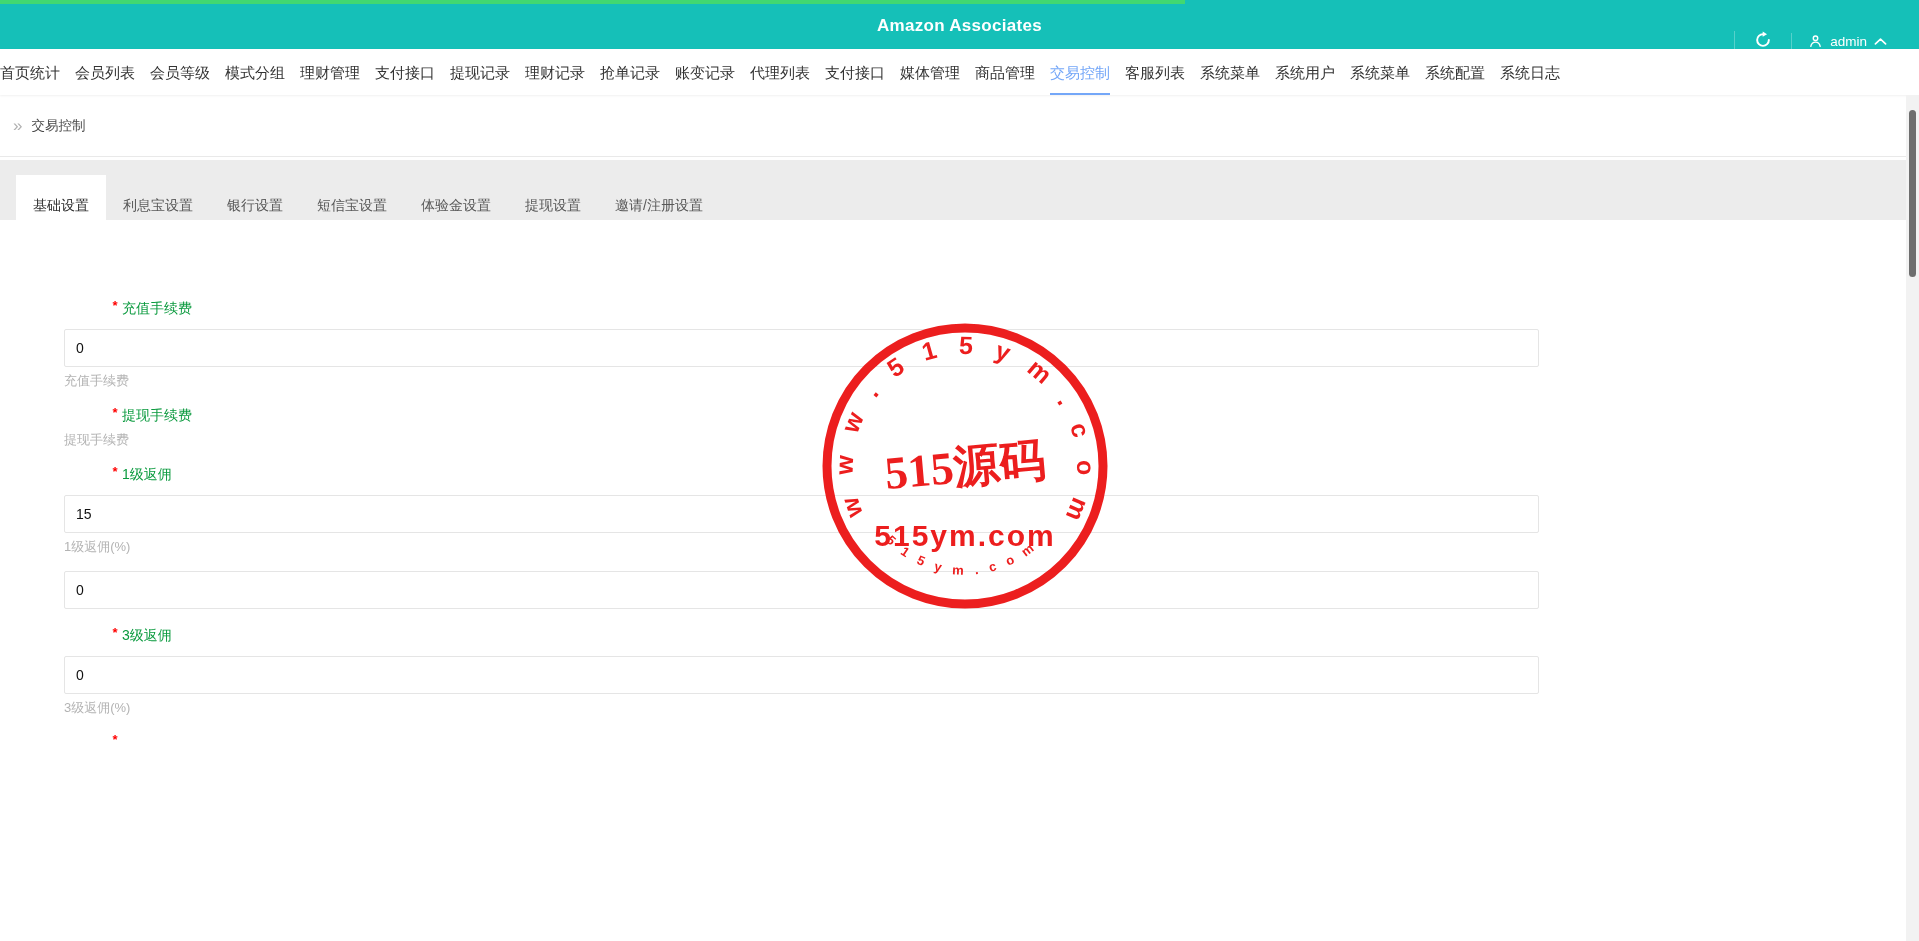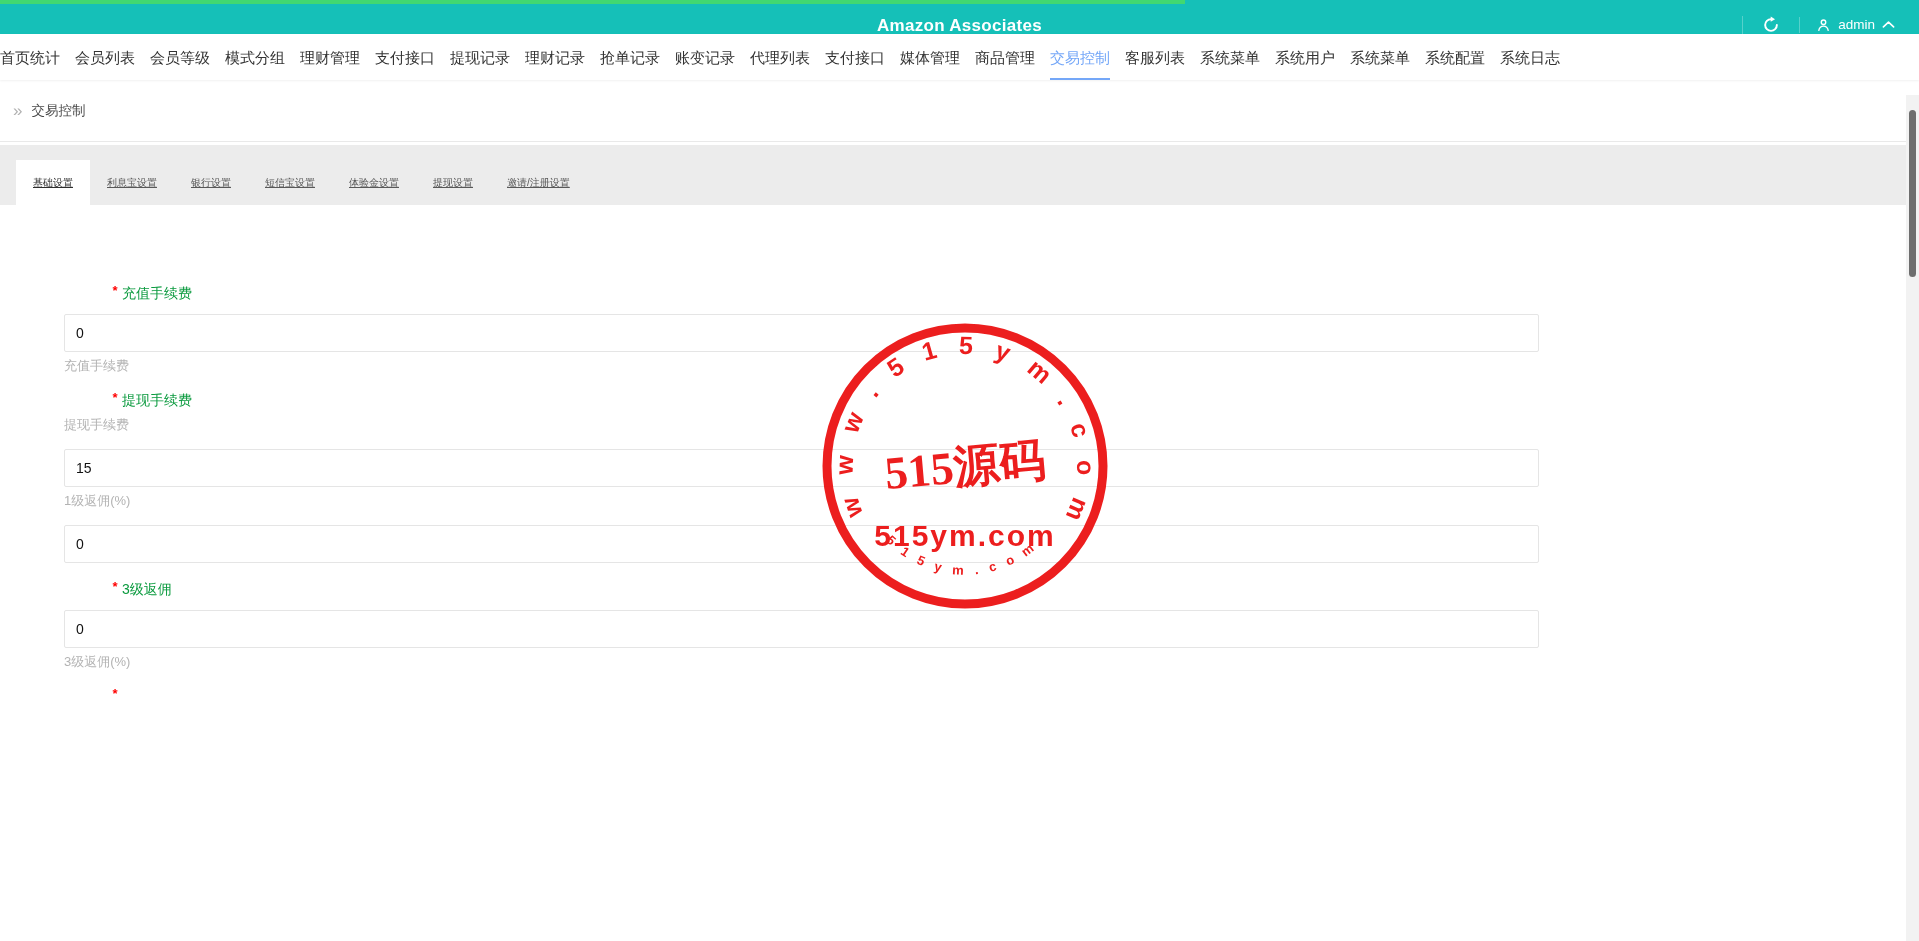--- a/index.html
+++ b/index.html
@@ -1,25 +1,25 @@
 <!DOCTYPE html>
 <html><head>
 <meta charset="utf-8">
 <style>
   * { margin:0; padding:0; box-sizing:border-box; }
   html,body { width:1919px; height:941px; overflow:hidden; background:#fff;
               font-family:"Liberation Sans","DejaVu Sans",sans-serif; }
   .page { position:relative; width:1919px; height:941px; overflow:hidden; }
 
   
-  .hdr { position:relative; height:34px; background:#15c0b8; }
+  .hdr { position:relative; height:49px; background:#15c0b8; }
   .hdr-progress { position:absolute; top:0; left:0; height:4px; width:1185px; background:#41d871; }
   .hdr-title { position:absolute; left:0; right:0; top:0; height:49px; line-height:51px;
                text-align:center; color:#fff; font-size:17px; font-weight:bold; letter-spacing:.3px; }
-  .hdr-right { position:absolute; right:4px; top:0; height:49px; display:flex; align-items:center; }
+  .hdr-right { position:absolute; right:12px; top:0; height:49px; display:flex; align-items:flex-end; }
   .hdr-btn { width:57px; display:flex; align-items:center; justify-content:center;
              border-left:1px solid rgba(255,255,255,.28); cursor:pointer; }
   .hdr-user { display:flex; align-items:center; gap:7px; padding:0 20px 0 16px;
               border-left:1px solid rgba(255,255,255,.28); color:#fff; font-size:13.5px; cursor:pointer; }
   .hdr svg { display:block; }
 
   
   .nav { height:46px; background:#fff; display:flex; align-items:stretch; gap:15px;
          box-shadow:0 1px 2px rgba(0,0,0,.06); position:relative; z-index:2; }
   .nav-item { height:46px; line-height:47px; font-size:15px; color:#333; cursor:pointer; white-space:nowrap; }
@@ -27,22 +27,22 @@
 
   
   .crumb { height:62px; display:flex; align-items:center; padding-left:13px;
            border-bottom:1px solid #e9e9e9; background:#fff; }
   .crumb-icon { color:#b0b0b0; font-size:17px; margin-right:9px; line-height:1; }
   .crumb-label { font-size:13.5px; color:#4a4a4a; }
 
   
   .tab-bar { margin-top:3px; height:60px; background:#ececec; padding:15px 0 0 16px;
              display:flex; width:1906px; }
-  .tab { height:45px; line-height:45px; padding:0 17px; font-size:10px; color:#585858;
-         cursor:pointer; white-space:nowrap;text-decoration:underline; }
+  .tab { height:45px; line-height:45px; padding:8px 17px; font-size:14px; color:#585858;
+         cursor:pointer; white-space:nowrap; }
   .tab.active { background:#fff; color:#2e2e2e; }
 
   
   .form { width:1475px; margin:78px 0 0 64px; position:relative; z-index:1; }
   .field { margin-bottom:16px; }
   .f-label { font-size:14px; color:#0a9a3e; line-height:20px;margin-left:48px; }
   .f-req { color:#ff0000; font-weight:bold; font-size:13px; position:relative; top:-3px; margin-right:5px; }
   .f-input { display:block; margin-top:10px; width:100%; height:38px; border:1px solid #e5e5e5;
              border-radius:2px; padding:0 11px; font-size:14px; color:#111; background:#fff; outline:none;
              font-family:"Liberation Sans","DejaVu Sans",sans-serif; }
@@ -136,20 +136,21 @@
       <input class="f-input" type="text" value="0" style="">
       <div class="f-hint">充值手续费</div>
     </div>
 
     <div class="field">
       <div class="f-label"><em class="f-req">*</em><span>提现手续费</span></div>
       <div class="f-hint">提现手续费</div>
     </div>
 
     <div class="field">
+      <div class="f-label"><em class="f-req">*</em><span>1级返佣</span></div>
       <input class="f-input" type="text" value="15" style="">
       <div class="f-hint">1级返佣(%)</div>
     </div>
 
     <div class="field">
       <input class="f-input" type="text" value="0" style="">
     </div>
 
     <div class="field">
       <div class="f-label"><em class="f-req">*</em><span>3级返佣</span></div>

